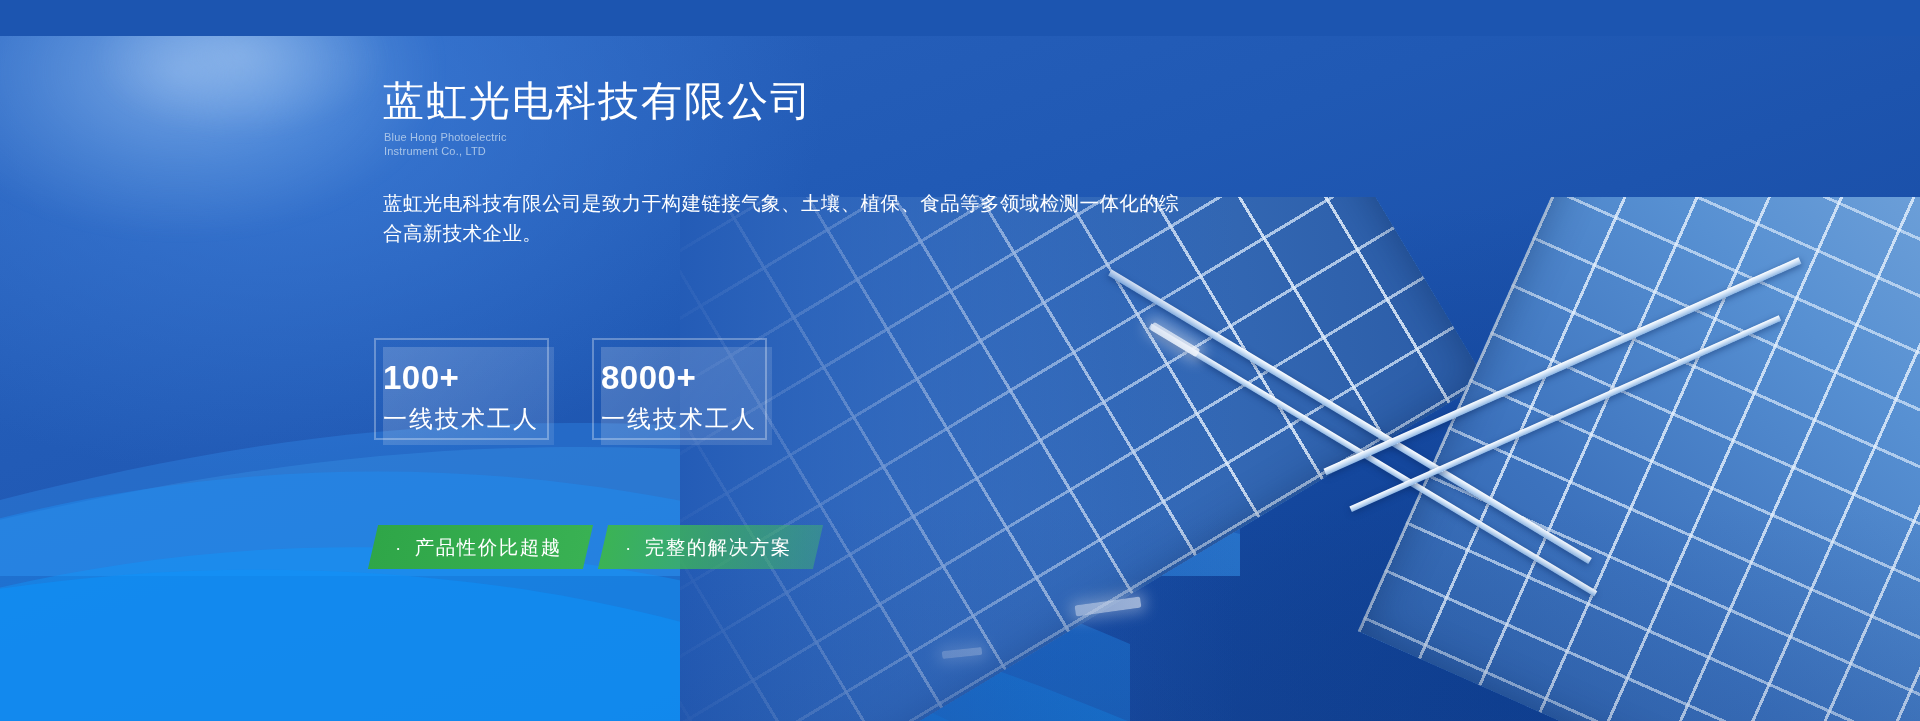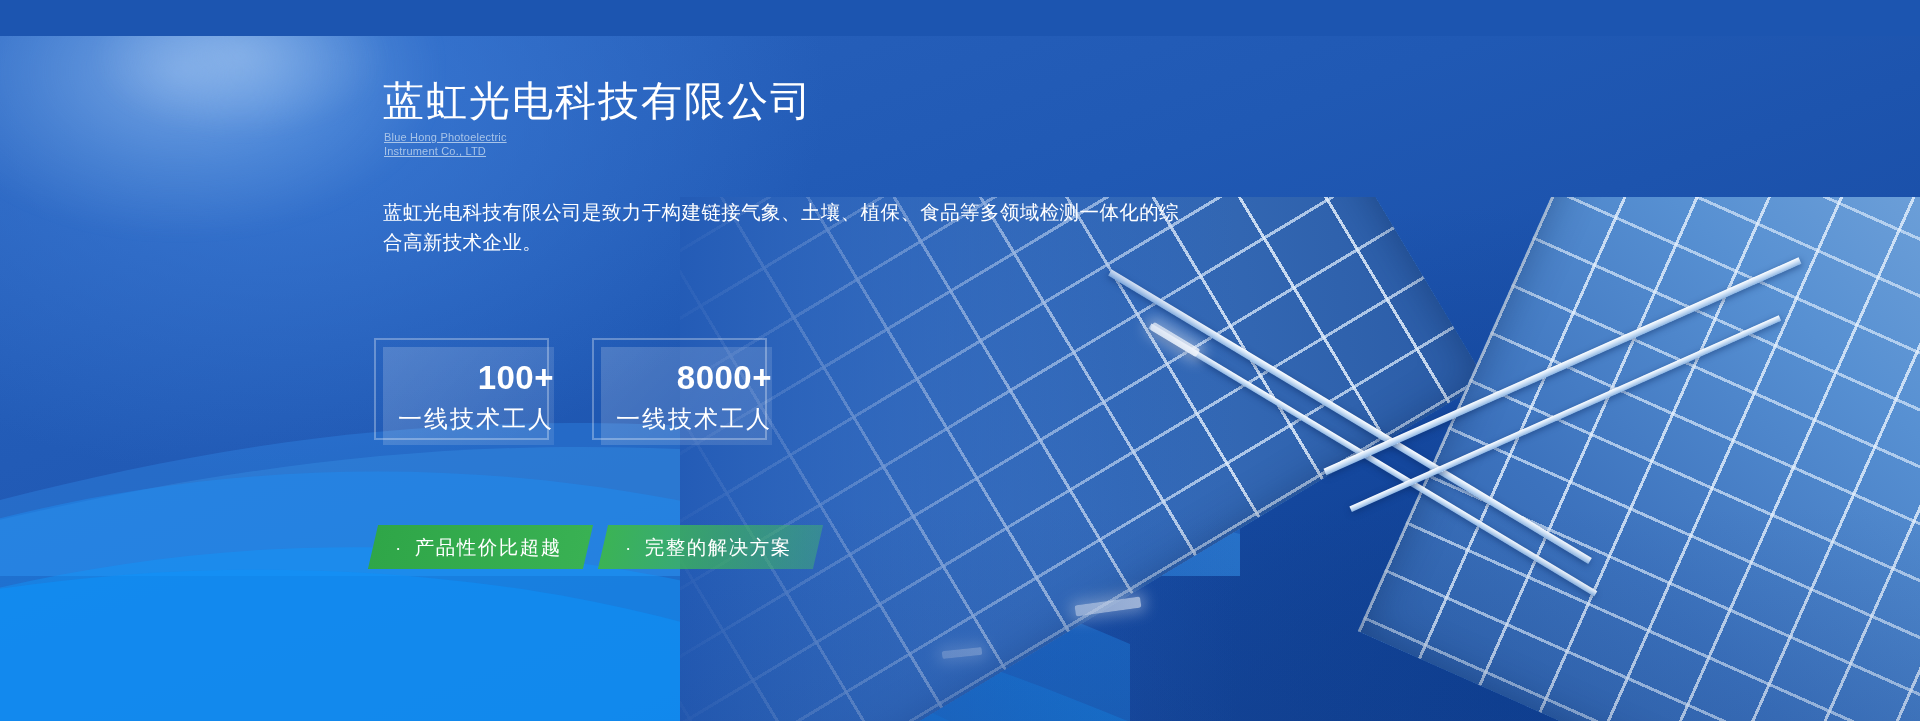--- a/index.html
+++ b/index.html
@@ -93,34 +93,34 @@
   .title{
     position:absolute;left:0;top:42px;
     font-size:41px;line-height:1.15;color:#ffffff;
     letter-spacing:2px;font-weight:400;white-space:nowrap;
   }
   .subtitle{
     position:absolute;left:1px;top:94px;
     font-size:11px;line-height:14px;color:#a8c4e8;
     letter-spacing:.2px;
   }
-  .subtitle div{white-space:nowrap;text-decoration:underline;}
+  .subtitle div{white-space:nowrap;}
 
   .para{
     position:absolute;left:0;width:800px;
     color:#ffffff;font-size:19.5px;line-height:30px;letter-spacing:.4px;
   }
-  .para-1{top:161px;}
+  .para-1{top:152px;}
   .para-2{top:212px;}
 
   
   .stats{position:absolute;left:0;top:311px;display:flex;gap:47px;}
   .stat{
     position:relative;width:171px;height:98px;
-    display:flex;flex-direction:column;align-items:flex-end;justify-content:center;
+    display:flex;flex-direction:column;align-items:flex-start;justify-content:center;
     background:linear-gradient(135deg, rgba(255,255,255,.19), rgba(255,255,255,.10));
   }
   .stat::before{
     content:"";position:absolute;left:-9px;top:-9px;width:100%;height:100%;
     border:2px solid rgba(255,255,255,.30);
     pointer-events:none;
   }
   .stat-value{
     font-size:33px;font-weight:bold;color:#ffffff;line-height:1;
     letter-spacing:.5px;

